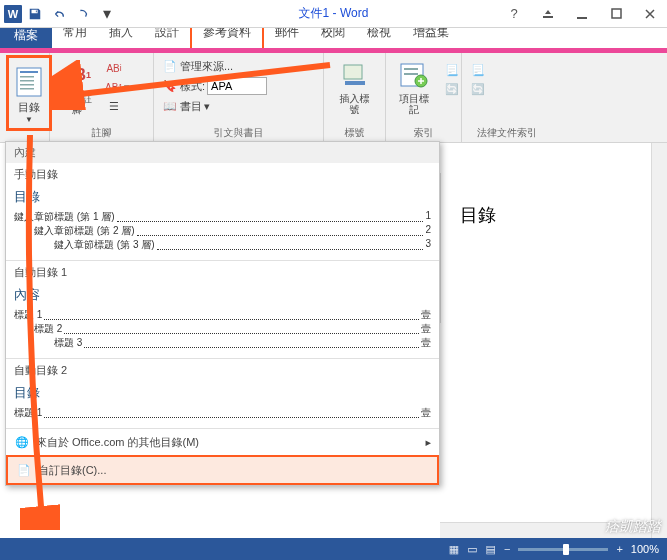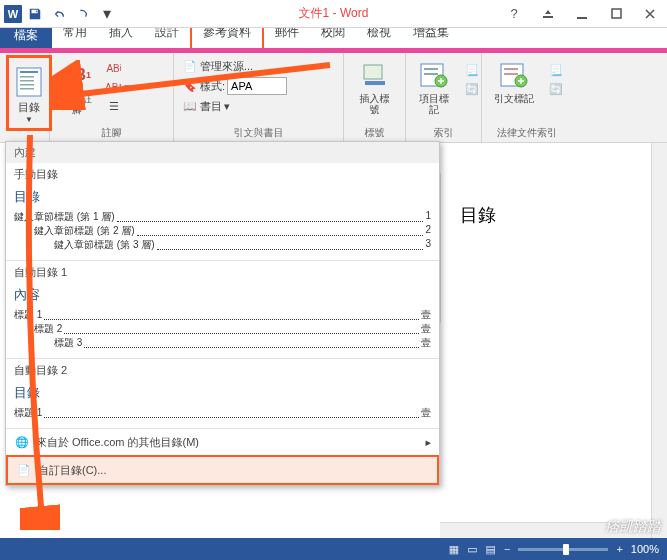--- a/index.html
+++ b/index.html
@@ -2,21 +2,21 @@
 <html><head>
 <meta charset="utf-8">
 <style>
 * { margin: 0; padding: 0; box-sizing: border-box; font-family: "Microsoft JhengHei", "微軟正黑體", sans-serif; }
 body { width: 667px; height: 560px; background: #fff; overflow: hidden; position: relative; }
 
 .titlebar { height: 28px; background: #fff; border-bottom: 1px solid #d4d4d4; display: flex; align-items: center; position: relative; }
 .titlebar-left { display: flex; align-items: center; gap: 2px; padding-left: 4px; }
 .word-icon { width: 18px; height: 18px; background: #2b579a; color: #fff; display: flex; align-items: center; justify-content: center; font-size: 11px; font-weight: bold; border-radius: 1px; }
 .qat-btn { width: 22px; height: 22px; display: flex; align-items: center; justify-content: center; cursor: pointer; color: #444; }
-.titlebar-title { position: absolute; left: 50%; transform: translateX(-50%); color: #ef4444; font-size: 12px; }
+.titlebar-title { position: absolute; left: 50%; transform: translateX(-50%); color: #1d4ed8; font-size: 12px; }
 .titlebar-right { margin-left: auto; display: flex; align-items: center; }
 .sys-btn { width: 34px; height: 22px; display: flex; align-items: center; justify-content: center; cursor: pointer; color: #555; font-size: 13px; }
 
 .tabs { height: 25px; background: #fff; display: flex; align-items: flex-end; padding-left: 0; border-bottom: 5px solid #ec4899; }
 .tab-file { background: #2b579a; color: #fff; padding: 4px 14px; font-size: 12px; cursor: pointer; height: 25px; display: flex; align-items: center; }
 .tab { padding: 16px 11px; font-size: 12px; color: #444; cursor: pointer; height: 25px; display: flex; align-items: center; }
 .tab.active { border: 2px solid #ff5a1f; border-bottom: none; background: #fff; color: #444; }
 .login { margin-left: auto; padding: 18px 10px; font-size: 12px; color: #444; cursor: pointer; }
 
 .ribbon { height: 90px; background: #f1f1f1; border-bottom: 1px solid #d4d4d4; display: flex; position: relative; }
@@ -135,21 +135,21 @@
             <rect x="5" y="13" width="14" height="1.5" fill="#8aa"></rect>
             <rect x="5" y="17" width="14" height="1.5" fill="#8aa"></rect>
             <rect x="5" y="21" width="14" height="1.5" fill="#8aa"></rect>
           </svg>
         </div>
       <span>目錄</span>
       <span style="font-size:8px">▼</span>
     </div>
   </div>
 
-  <div class="ribbon-group" style="width:124px">
+  <div class="ribbon-group" style="width:104px">
     <div class="row-body">
       <div class="big-btn" style="width:42px">
         <div class="big-btn-icon" style="font-size:16px;color:#c44;font-weight:bold">
             <span>AB</span>
             <sup style="font-size:9px">1</sup>
           </div>
         <span style="font-size:10px;line-height:11px;text-align:center">插入註腳</span>
       </div>
       <div class="col" style="padding-top:4px">
         <div class="small-row">
@@ -218,32 +218,20 @@
           <div class="small-row">
             <span class="small-icon" style="opacity:.4">🔄</span>
           </div>
         </div>
     </div>
     <div class="ribbon-group-label">索引</div>
   </div>
 
   <div class="ribbon-group" style="width:90px;border-right:none">
     <div class="row-body">
-      <div class="big-btn">
-        <div class="big-btn-icon">
-            <svg width="30" height="28">
-              <rect x="2" y="3" width="22" height="22" fill="#fff" stroke="#5b8bc5"></rect>
-              <rect x="5" y="7" width="14" height="2" fill="#c99"></rect>
-              <rect x="5" y="12" width="14" height="2" fill="#c99"></rect>
-              <circle cx="22" cy="20" r="6" fill="#7c5" stroke="#494"></circle>
-              <path d="M22 17v6M19 20h6" stroke="#fff" stroke-width="1.5"></path>
-            </svg>
-          </div>
-        <span style="font-size:10px;line-height:11px;text-align:center">引文標記</span>
-      </div>
       <div class="col" style="padding-top:6px">
           <div class="small-row">
             <span class="small-icon">📃</span>
           </div>
           <div class="small-row">
             <span class="small-icon" style="opacity:.4">🔄</span>
           </div>
         </div>
     </div>
     <div class="ribbon-group-label">法律文件索引</div>

